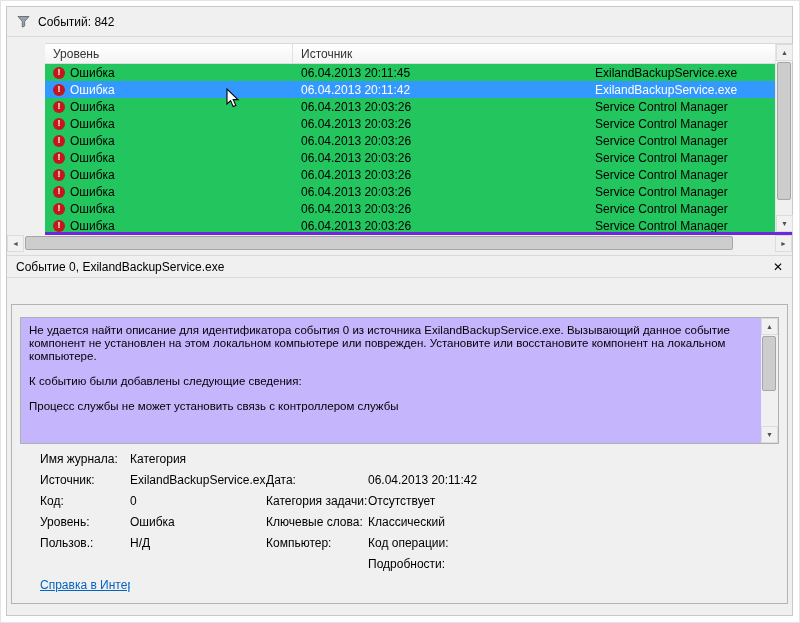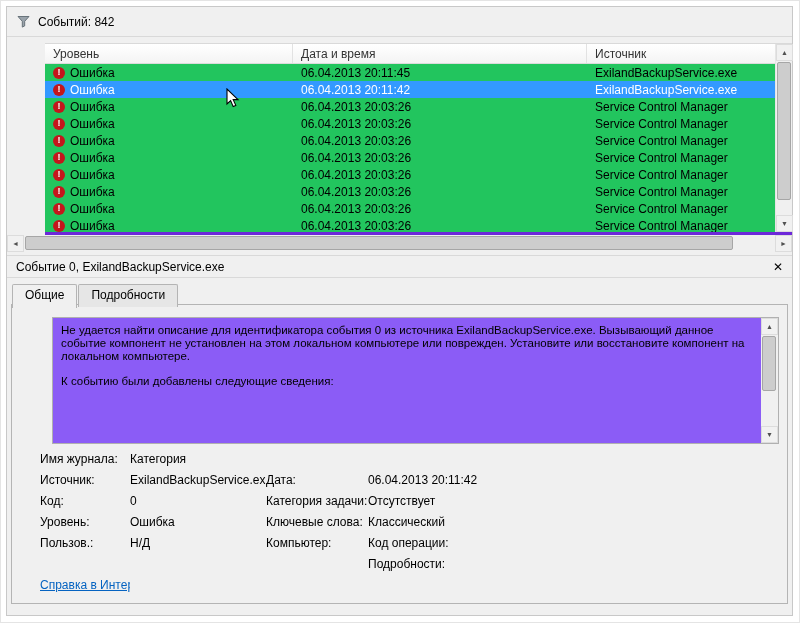--- a/index.html
+++ b/index.html
@@ -82,21 +82,21 @@
   }
   .tab.active { background:#f0f0f0; margin-bottom:-1px; padding-bottom:6px; }
 
   .tabpanel {
     position:absolute; left:4px; right:4px; top:297px; height:300px;
     border:1px solid #b4b4b4; background:#f0f0f0;
   }
 
   .descbox {
     position:absolute; left:8px; right:8px; top:12px; height:127px;
-    background:#8b5cf6; border:1px solid #b0b0b0; overflow:hidden;margin-left:32px;
+    background:#c4b5fd; border:1px solid #b0b0b0; overflow:hidden;
   }
   .desctext {
     position:absolute; left:0; right:17px; top:0; bottom:0;
     padding:6px 6px 6px 8px; font-size:11.5px; line-height:13px; overflow:hidden;
   }
   .desctext p { margin:0 0 12px 0; }
   .desc-vscroll { position:absolute; top:0; right:0; width:17px; bottom:0; background:#f0f0f0; }
   .desc-vthumb { top:18px; height:55px; }
 
   .fields {
@@ -124,21 +124,20 @@
         <path d="M1 1.5 h11 l-4.3 4.8 v4.6 l-2.4 1.2 v-5.8 z" fill="#9aa3ab" stroke="#5f6a72" stroke-width="0.9"></path>
       </svg>
     </span>
     <span>Событий: 842</span>
   </div>
 
   <div class="tablewrap">
     <div class="tcols">
       <div class="thead">
         <div class="th c-level">Уровень</div>
-        <div class="th c-date">Дата и время</div>
         <div class="th c-src">Источник</div>
       </div>
       <div>
           <div class="trow">
             <div class="cell c-level">
               <span class="erricon">!</span>
               <span>Ошибка</span>
             </div>
             <div class="cell c-date">06.04.2013 20:11:45</div>
             <div class="cell c-src">ExilandBackupService.exe</div>
@@ -228,31 +227,28 @@
     <div class="sbtn">◄</div>
     <div class="hthumb"></div>
     <div class="sbtn right">►</div>
   </div>
 
   <div class="dtitle">
     <span>Событие 0, ExilandBackupService.exe</span>
     <span class="dclose">✕</span>
   </div>
 
-  <div class="tabs">
-      <div class="tab active">Общие</div>
-      <div class="tab">Подробности</div>
-    </div>
 
   <div class="tabpanel">
 
     <div class="descbox">
       <div class="desctext">
           <p>Не удается найти описание для идентификатора события 0 из источника ExilandBackupService.exe. Вызывающий данное событие компонент не установлен на этом локальном компьютере или поврежден. Установите или восстановите компонент на локальном компьютере.</p>
           <p>К событию были добавлены следующие сведения:</p>
+          <p>Процесс службы не может установить связь с контроллером службы</p>
         </div>
       <div class="desc-vscroll">
         <div class="sbtn">▲</div>
         <div class="vthumb desc-vthumb"></div>
         <div class="sbtn bottom">▼</div>
       </div>
     </div>
 
     <div class="fields">
         <span class="field-label">Имя журнала:</span>

